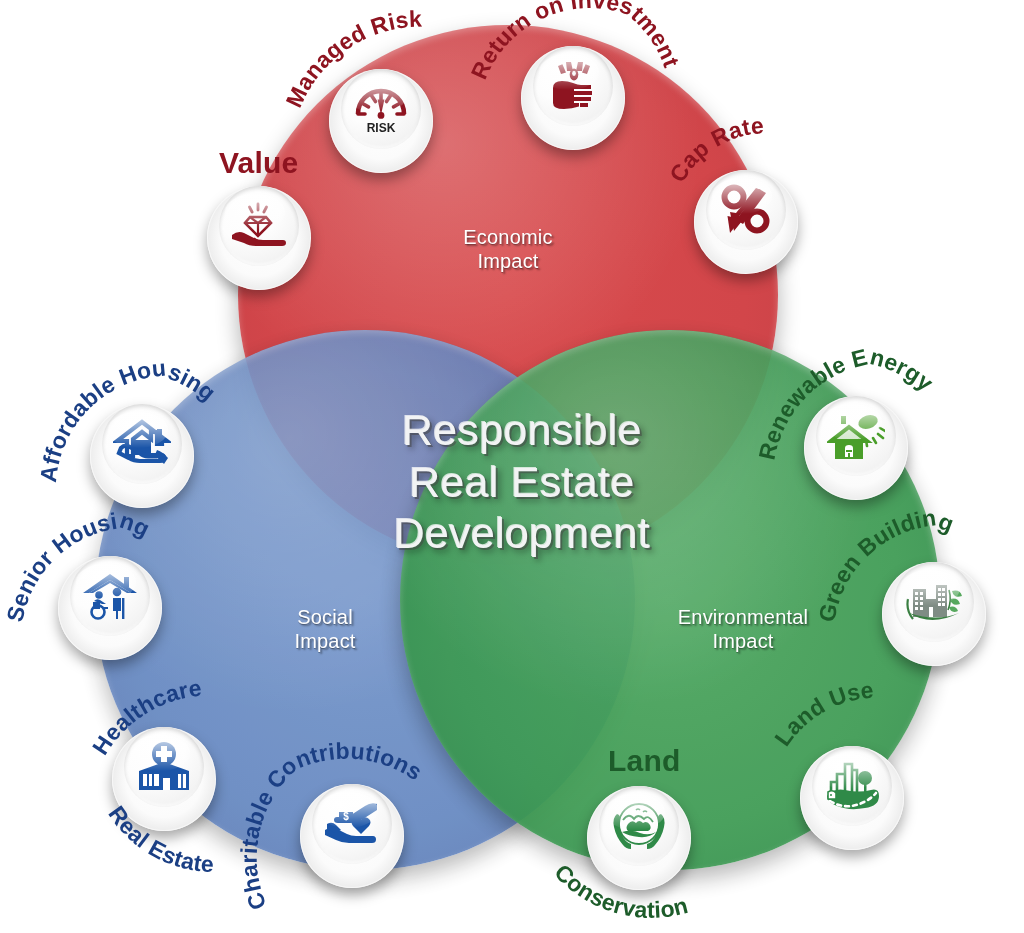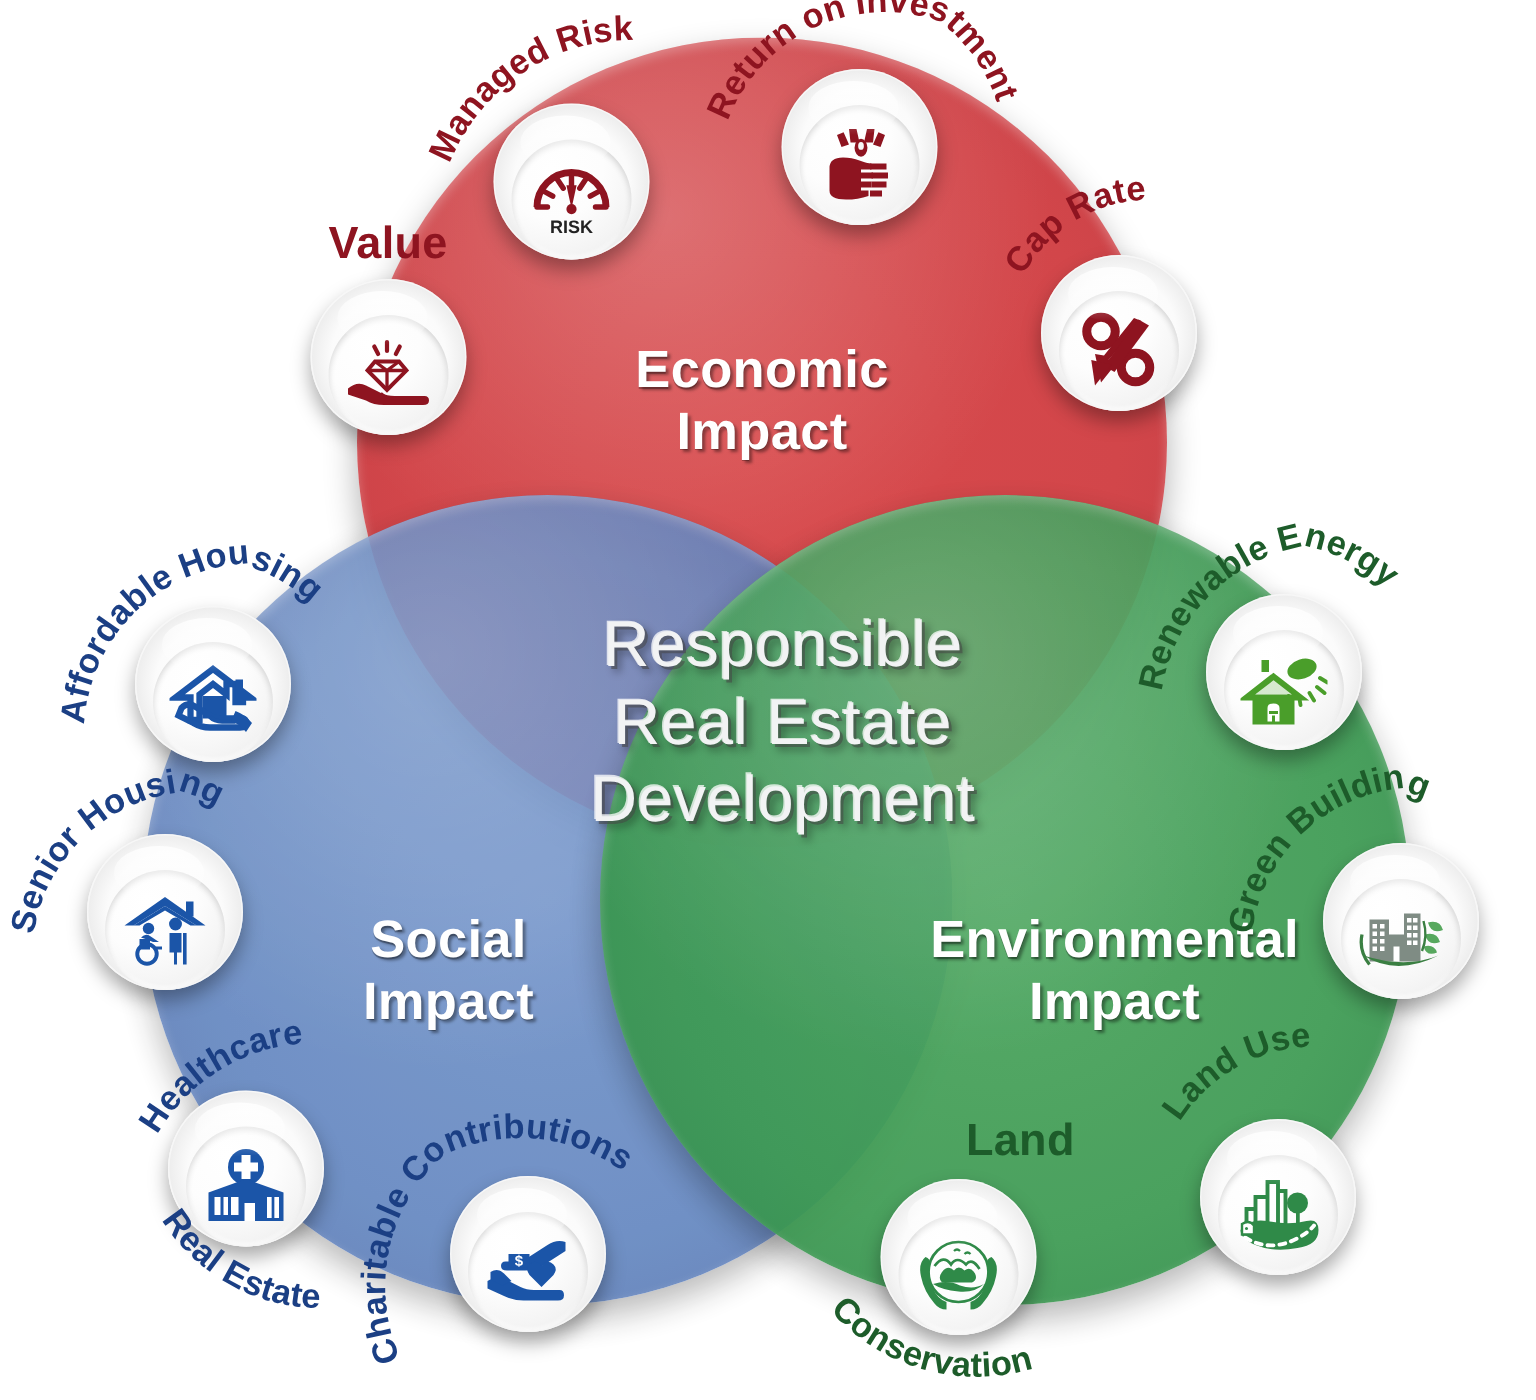--- a/index.html
+++ b/index.html
@@ -39,26 +39,26 @@
       radial-gradient(circle at 40% 20%, rgba(255,255,255,.20) 0%, rgba(255,255,255,0) 50%),
       radial-gradient(circle at 50% 50%, #4aa55d 0%, #3d9a52 60%, #2f8a48 100%);
     opacity:.93;
     box-shadow: 0 10px 22px rgba(0,0,0,.30), inset 0 3px 7px rgba(255,255,255,.26);
     z-index:5;
   }
 
   
   .lobe-label{
     position:absolute; z-index:8; text-align:center; color:#fff;
-    font-weight:bold; font-size:35px; line-height:1.18;
+    font-weight:normal; font-size:20px; line-height:1.18;
     text-shadow: 2px 2px 2px rgba(0,0,0,.38), 0 1px 0 rgba(0,0,0,.25);
     letter-spacing:.2px; white-space:pre-line;
   }
   #lbl-economic{ left:388px; top:226px; width:240px; }
-  #lbl-social  { left:204px; top:606px; width:190px; }
+  #lbl-social  { left:230px; top:606px; width:190px; }
   #lbl-environmental{ left:598px; top:606px; width:290px; }
 
   
   #center-title{
     position:absolute; z-index:9; left:302px; top:405px; width:440px;
     text-align:center; color:#f2f3f4;
     font-size:43px; font-weight:normal; line-height:1.20;
     letter-spacing:.3px; white-space:pre-line;
     text-shadow:
       -1px -1px 0 rgba(255,255,255,.75),
@@ -68,21 +68,21 @@
 
   
   .badge{
     position:absolute; z-index:12;
     width:104px; height:104px; border-radius:50%;
     background:
       radial-gradient(circle at 50% 50%, #ffffff 0%, #fbfbfb 52%, #ededed 70%, #cfcfcf 84%, #b4b4b4 93%, #9a9a9a 100%);
     box-shadow:
       0 7px 13px rgba(0,0,0,.34),
       inset 0 0 0 1px rgba(255,255,255,.55);
-    display:flex; align-items:flex-end; justify-content:center;
+    display:flex; align-items:flex-start; justify-content:center;
   }
   .badge .inner{
     width:80px; height:80px; border-radius:50%;
     background:
       radial-gradient(circle at 34% 24%, #ffffff 0%, #fdfdfd 42%, #f4f4f4 72%, #e8e8e8 100%);
     box-shadow: inset 0 2px 4px rgba(0,0,0,.16), inset 0 -2px 3px rgba(255,255,255,.9);
     display:flex; align-items:center; justify-content:center;
   }
   .badge .inner svg{ display:block; }
   .badge::after{
@@ -378,21 +378,21 @@
         <path d="M4 36 q6 -8 18 -6 q14 3 26 0 q8 -2 8 6 q0 10 -14 12 q-16 3 -28 -2 q-10 -4 -10 -10 z" fill="#2f8a48"></path>
 
         <path d="M7 41 q16 10 34 1 q8 -4 12 -9" fill="none" stroke="#ffffff" stroke-width="2.6" stroke-dasharray="4 4" stroke-linecap="round"></path>
 
         <path d="M5 32 q5 -3 8 1 v6 H5 z" fill="#ffffff" stroke="#2f8a48" stroke-width="1.6"></path>
         <circle cx="8" cy="35" r="1" fill="#2f8a48"></circle>
       </svg>
     </div>
   </div>
 
-  <div class="flat-label fl-green" style="left:608px; top:744px;margin-left:36px;">Land</div>
+  <div class="flat-label fl-green" style="left:608px; top:744px;">Land</div>
   <div class="badge" style="left:587px; top:786px;">
     <div class="inner">
       <svg width="58" height="52" viewBox="0 0 58 52">
         <circle cx="29" cy="24" r="20" fill="none" stroke="#2f8a48" stroke-width="1.8"></circle>
 
         <path d="M13 20 q6 -8 11 -1 q4 -6 10 0 q4 -5 9 3" fill="none" stroke="#2f8a48" stroke-width="1.8"></path>
         <path d="M26 10 q2 -2 4 0 M33 12 q2 -2 4 0" fill="none" stroke="#2f8a48" stroke-width="1.5"></path>
 
         <path d="M18 24 q4 -5 8 -1 q3 -4 7 0 q4 -3 7 2 q2 4 -2 6 l-20 0 q-3 -3 0 -7 z" fill="#2f8a48"></path>
         <path d="M12 32 q10 -3 18 1 q9 3 16 -1 q-6 6 -17 5 q-11 -1 -17 -5 z" fill="#2f8a48"></path>

